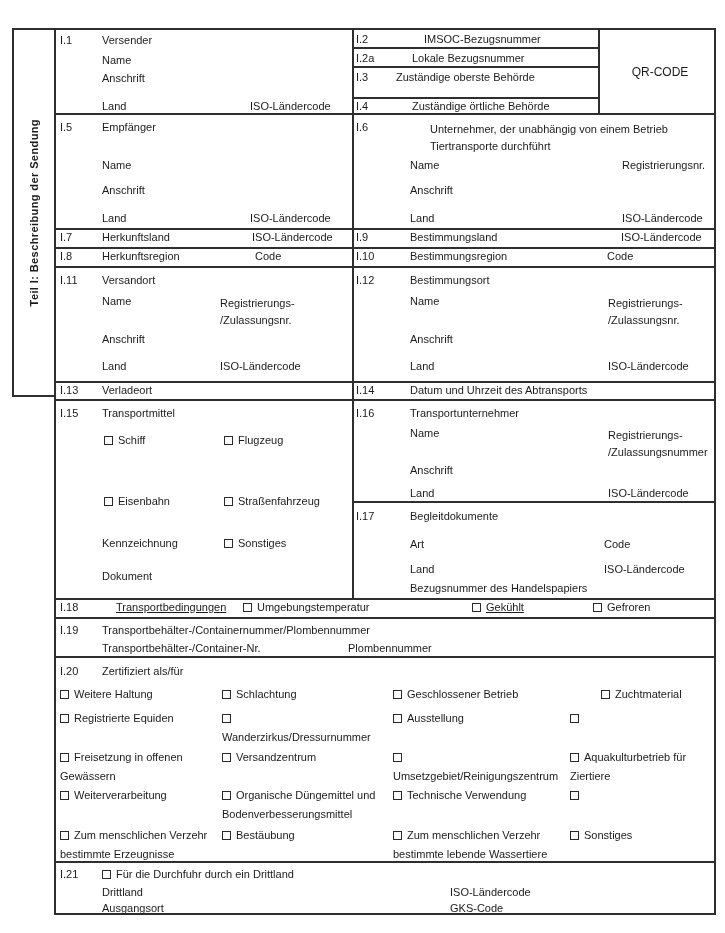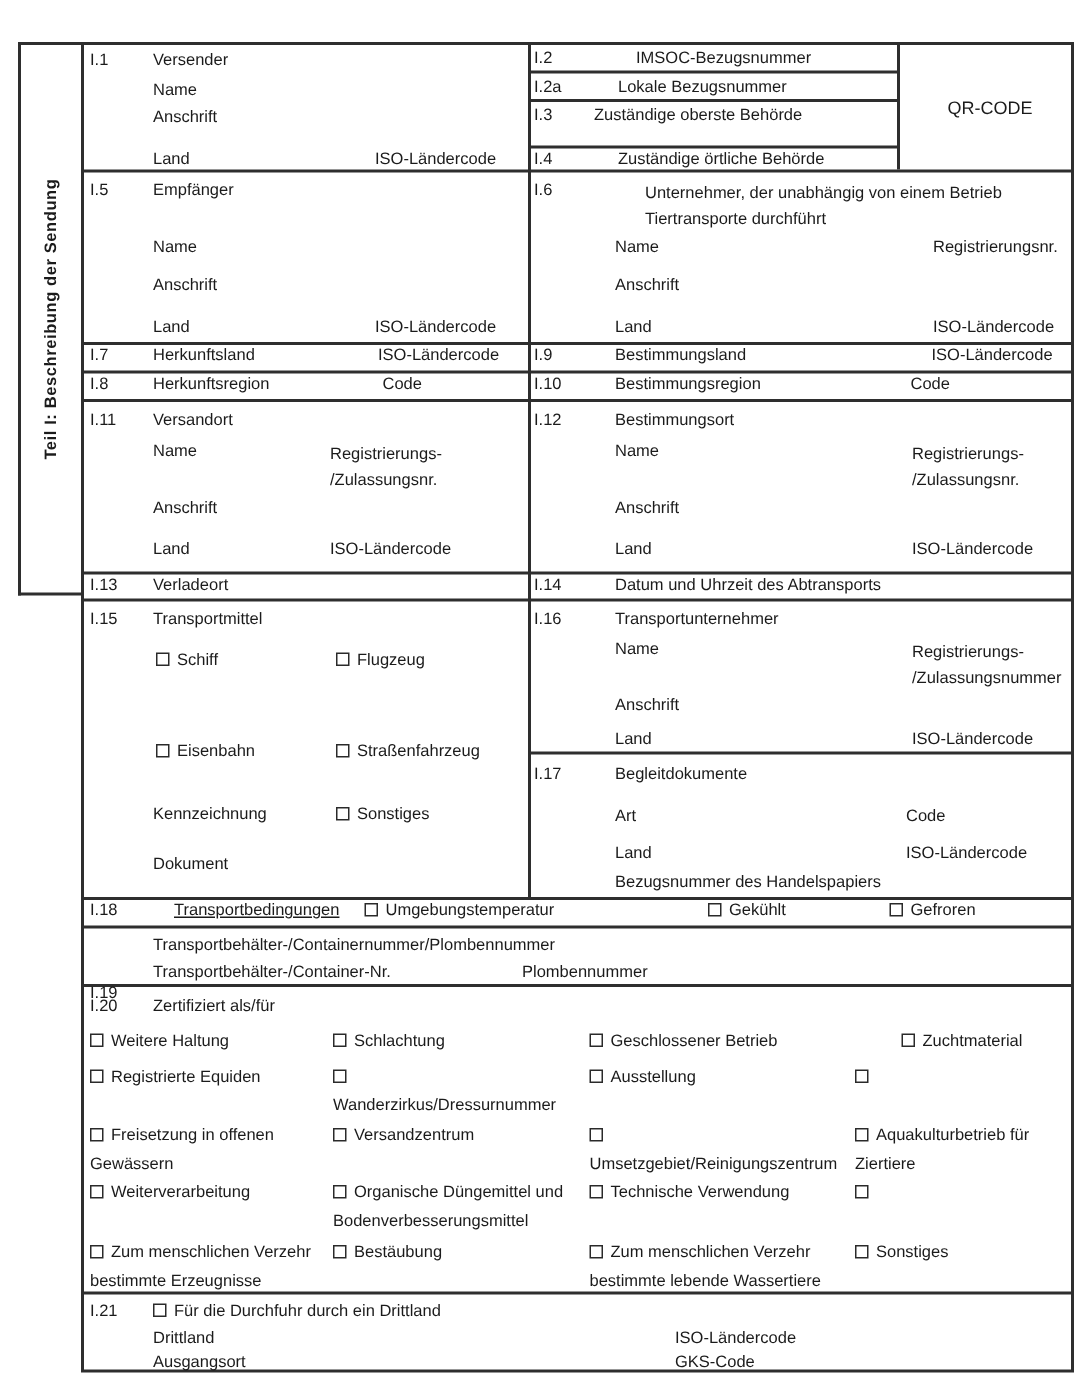--- a/index.html
+++ b/index.html
@@ -143,24 +143,24 @@
     <span class="t" style="left:354px;top:480px;">Begleitdokumente</span>
     <span class="t" style="left:354px;top:508px;">Art</span>
     <span class="t" style="left:548px;top:508px;">Code</span>
     <span class="t" style="left:354px;top:533px;">Land</span>
     <span class="t" style="left:548px;top:533px;">ISO-Ländercode</span>
     <span class="t" style="left:354px;top:552px;">Bezugsnummer des Handelspapiers</span>
 
     <span class="t" style="left:4px;top:571px;">I.18</span>
     <span class="t" style="left:60px;top:571px;text-decoration:underline;">Transportbedingungen</span>
     <span class="t" style="left:187px;top:571px;"><span class="cb"></span><span>Umgebungstemperatur</span></span>
-    <span class="t" style="left:416px;top:571px;"><span class="cb"></span><span>Gekühlt</span></span>
+    <span class="t" style="left:416px;top:571px;text-decoration:underline;"><span class="cb"></span><span>Gekühlt</span></span>
     <span class="t" style="left:537px;top:571px;"><span class="cb"></span><span>Gefroren</span></span>
 
-    <span class="t" style="left:4px;top:626px;">I.19</span>
+    <span class="t" style="left:4px;top:594px;">I.19</span>
     <span class="t" style="left:46px;top:594px;">Transportbehälter-/Containernummer/Plombennummer</span>
     <span class="t" style="left:46px;top:612px;">Transportbehälter-/Container-Nr.</span>
     <span class="t" style="left:292px;top:612px;">Plombennummer</span>
 
     <span class="t" style="left:4px;top:635px;">I.20</span>
     <span class="t" style="left:46px;top:635px;">Zertifiziert als/für</span>
 
     <span class="t lh19" style="left:4px;top:655px;"><span class="cb"></span><span>Weitere Haltung</span></span>
     <span class="t lh19" style="left:166px;top:655px;"><span class="cb"></span><span>Schlachtung</span></span>
     <span class="t lh19" style="left:337px;top:655px;"><span class="cb"></span><span>Geschlossener Betrieb</span></span>

